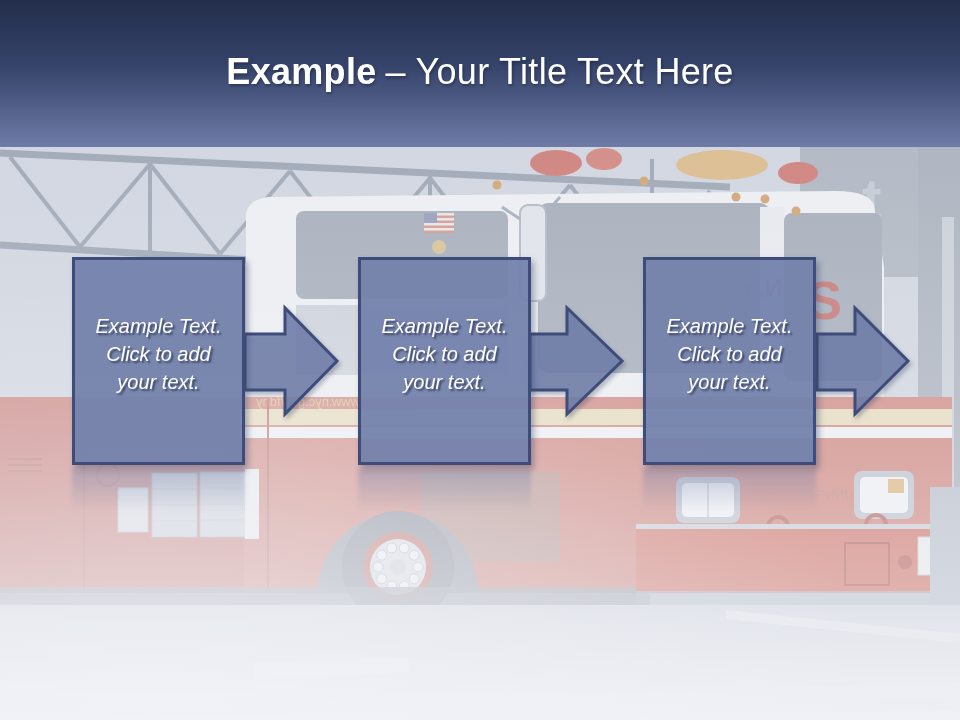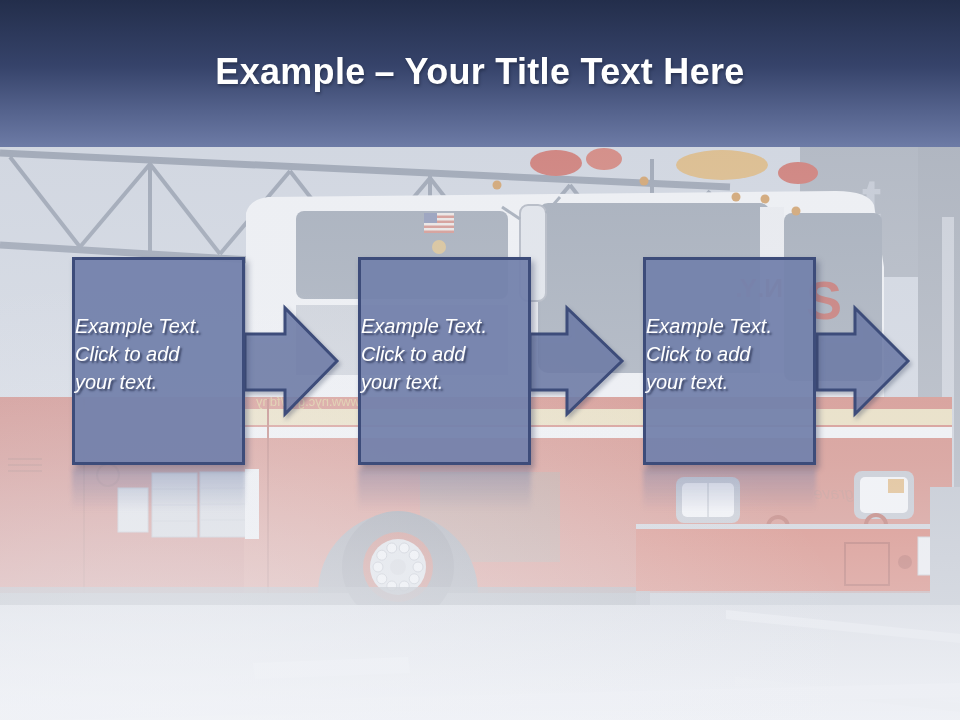--- a/index.html
+++ b/index.html
@@ -12,30 +12,30 @@
   .header{
     position:absolute;left:0;top:0;width:960px;height:147px;
     background:linear-gradient(180deg,#232e4b 0%,#36436a 45%,#54628c 75%,#6d7ba6 100%);
   }
   .title{
     position:absolute;left:0;top:52px;width:100%;text-align:center;
     color:#ffffff;font-size:36px;line-height:40px;letter-spacing:.3px;
     text-shadow:1px 2px 3px rgba(10,15,30,.35);white-space:nowrap;
   }
   .title .bold{font-weight:700;}
-  .title .rest{font-weight:700;margin-left:9px;margin-top:36px;}
+  .title .rest{font-weight:400;margin-left:9px;margin-top:36px;}
   
   .photo{position:absolute;left:0;top:147px;width:960px;height:573px;display:block;}
   
   .step-box{
     position:absolute;top:257px;width:173px;height:208px;box-sizing:border-box;
     background:rgba(116,130,172,.95);
     border:3px solid #3d4c7a;
     box-shadow:3px 4px 6px rgba(55,65,100,.40);
-    padding-top:52px;text-align:left;
+    padding-top:52px;text-align:center;
   }
   #box1{left:72px}#box2{left:358px}#box3{left:643px}
   .step-box .line{
     display:block;color:#ffffff;font-style:italic;
     font-size:20px;line-height:28px;
     text-shadow:2px 2px 2px rgba(38,48,78,.78);
   }
   .reflection{
     position:absolute;top:469px;width:173px;height:42px;
     background:linear-gradient(180deg,rgba(116,130,172,.38),rgba(116,130,172,0));

